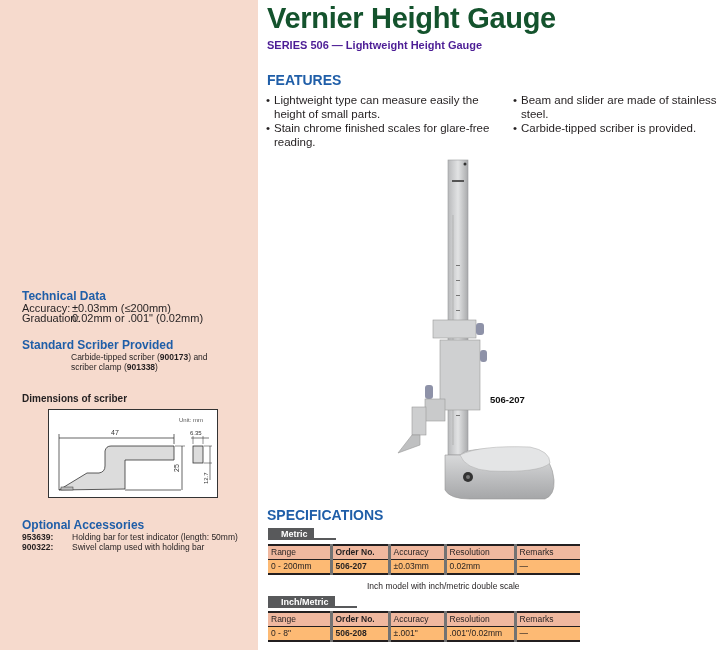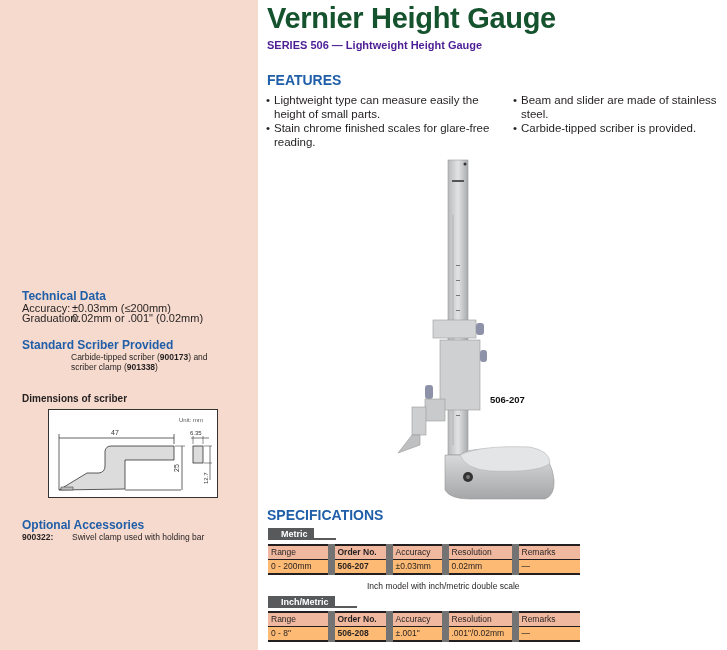--- a/index.html
+++ b/index.html
@@ -40,21 +40,21 @@
 
   .gauge { position: absolute; left: 390px; top: 155px; width: 170px; height: 350px; }
   .gauge-label { position: absolute; left: 490px; top: 394px; font-size: 9.5px; font-weight: bold; color: #111; }
 
   .specs-title { position: absolute; left: 267px; top: 507px; font-size: 14px; line-height: 17px; }
   .tab-label { position: absolute; left: 268px; height: 12px; display: flex; align-items: flex-end; }
   .tab-label .lbl { background: #58595b; color: #fff; font-size: 9px; font-weight: bold; padding: 0 6px 0 13px; height: 12px; line-height: 12px; }
   .tab-label .line { width: 22px; border-bottom: 2px solid #58595b; height: 12px; }
 
   table.spec { position: absolute; left: 268px; width: 312px; border-collapse: collapse; font-size: 8.5px; }
-  table.spec td { padding: 1px 3px; height: 12px; line-height: 11px; border-left: 7px solid #737373; }
+  table.spec td { padding: 1px 3px; height: 12px; line-height: 11px; border-left: 3px solid #737373; }
   table.spec td:first-child { border-left: none; }
   table.spec tr.head td { background: #f0b89f; border-top: 2px solid #231f20; }
   table.spec tr.val td { background: #fdba74; border-top: 1px solid #231f20; border-bottom: 2px solid #231f20; }
   table.spec td.b { font-weight: bold; }
   .c1 { width: 63px; } .c2 { width: 58px; } .c3 { width: 56px; } .c4 { width: 70px; } .c5 { width: 65px; }
 
   .inch-note { position: absolute; left: 367px; top: 581px; font-size: 8.5px; color: #231f20; }
 </style>
 </head>
 <body>
@@ -103,20 +103,24 @@
     <text x="141" y="25" font-size="6" fill="#333" font-family="Liberation Sans, sans-serif">6.35</text>
     <line x1="161" y1="36" x2="161" y2="70" stroke="#222" stroke-width="0.6"></line>
     <line x1="155" y1="36" x2="163" y2="36" stroke="#222" stroke-width="0.5"></line>
     <line x1="155" y1="53" x2="163" y2="53" stroke="#222" stroke-width="0.5"></line>
     <text x="159" y="74" font-size="6" fill="#333" transform="rotate(-90 159 74)" font-family="Liberation Sans, sans-serif">12.7</text>
   </svg>
 </div>
 
 <div class="accessories">
   <h3 class="blue-head">Optional Accessories</h3>
+  <div class="row">
+    <span class="code"><span>953639</span>:</span>
+    <span>Holding bar for test indicator (length: 50mm)</span>
+  </div>
   <div class="row">
     <span class="code"><span>900322</span>:</span>
     <span>Swivel clamp used with holding bar</span>
   </div>
 </div>
 
 <h1 class="title">Vernier Height Gauge</h1>
 <h2 class="subtitle">SERIES 506 — Lightweight Height Gauge</h2>
 
 <h3 class="features-title blue-head">FEATURES</h3>

